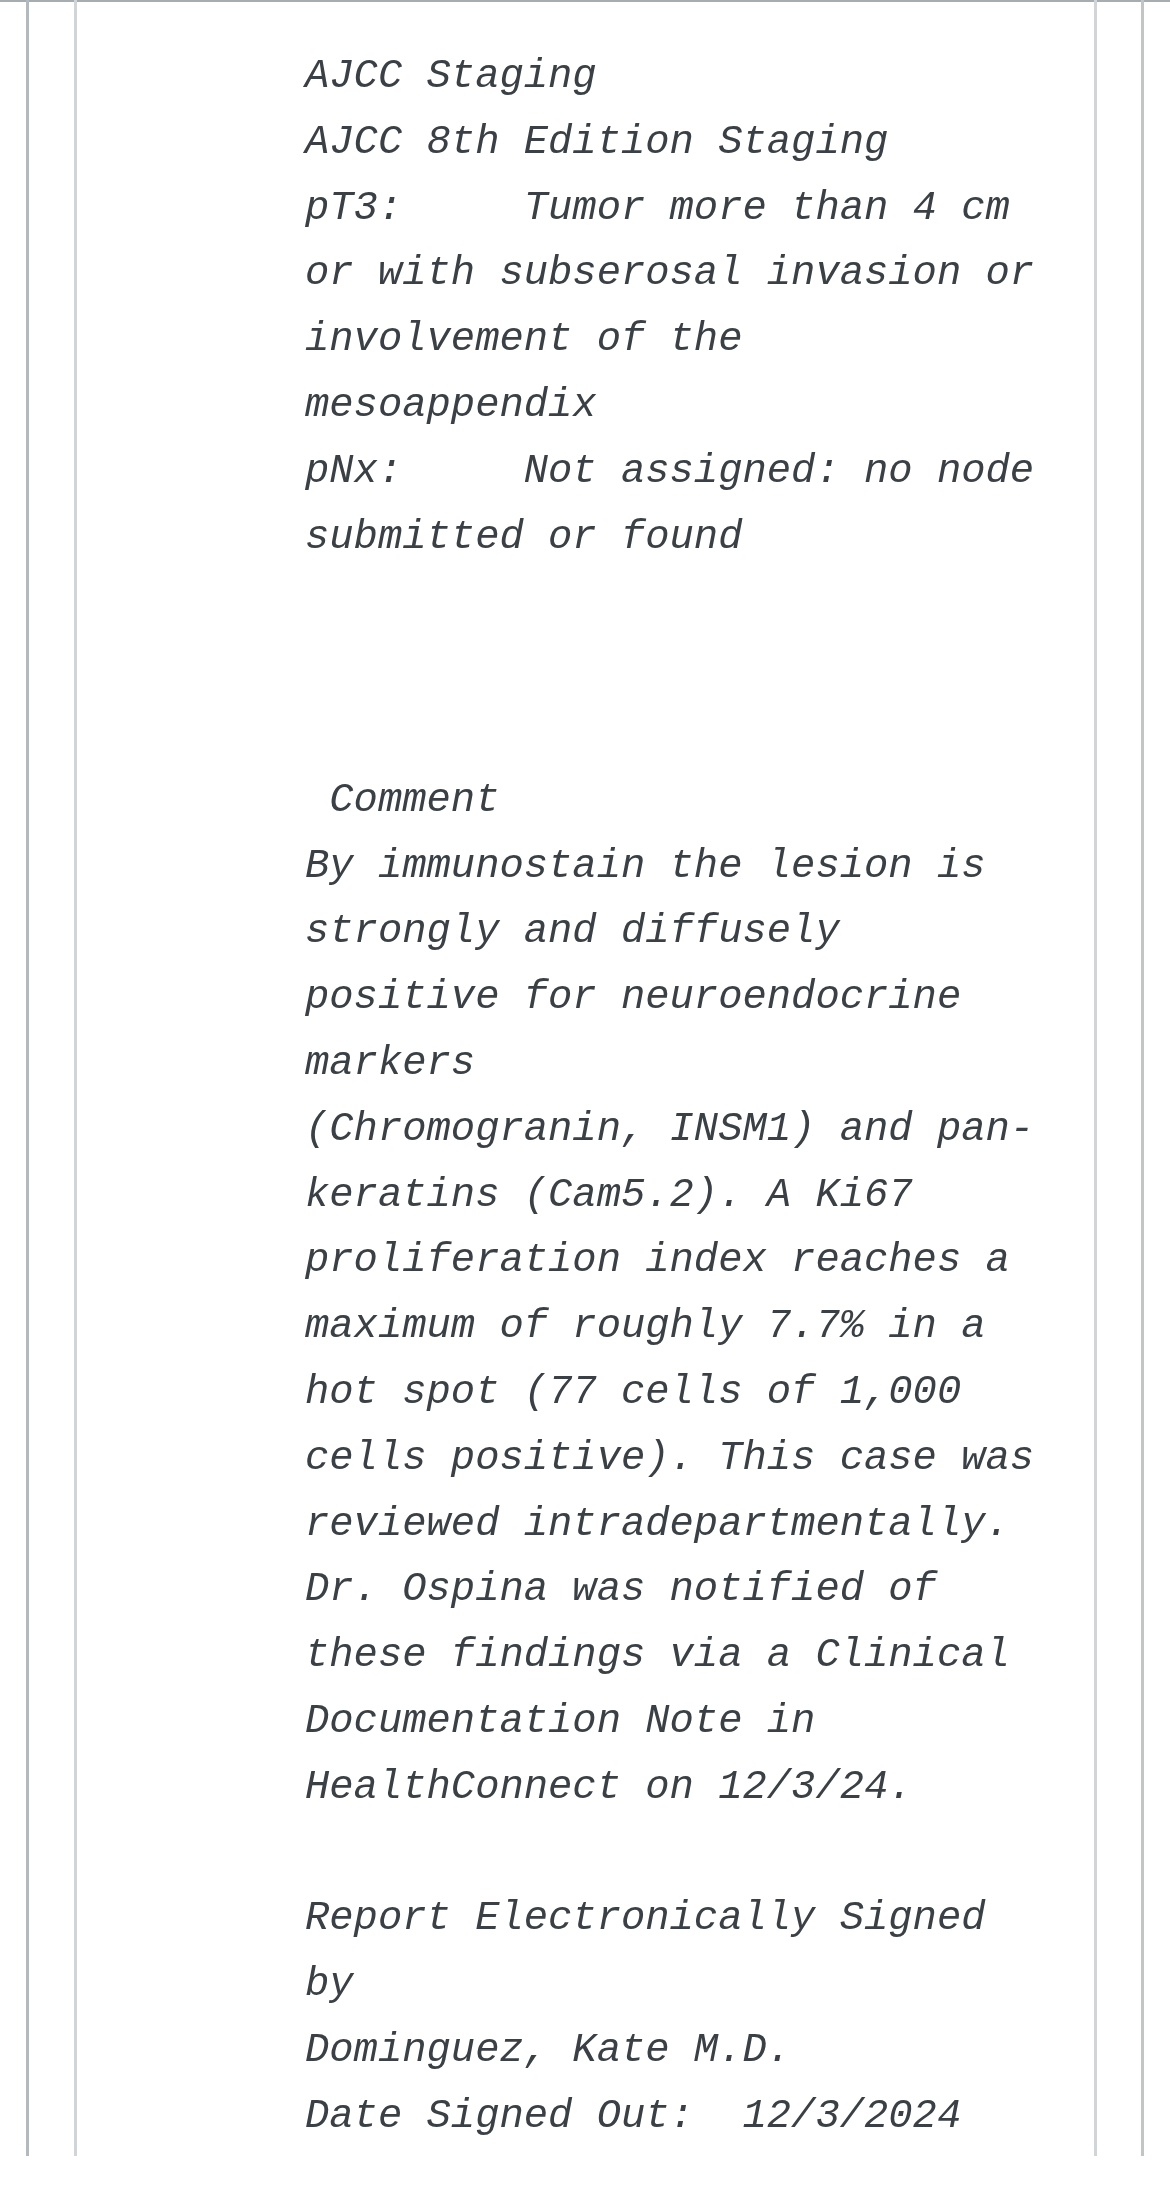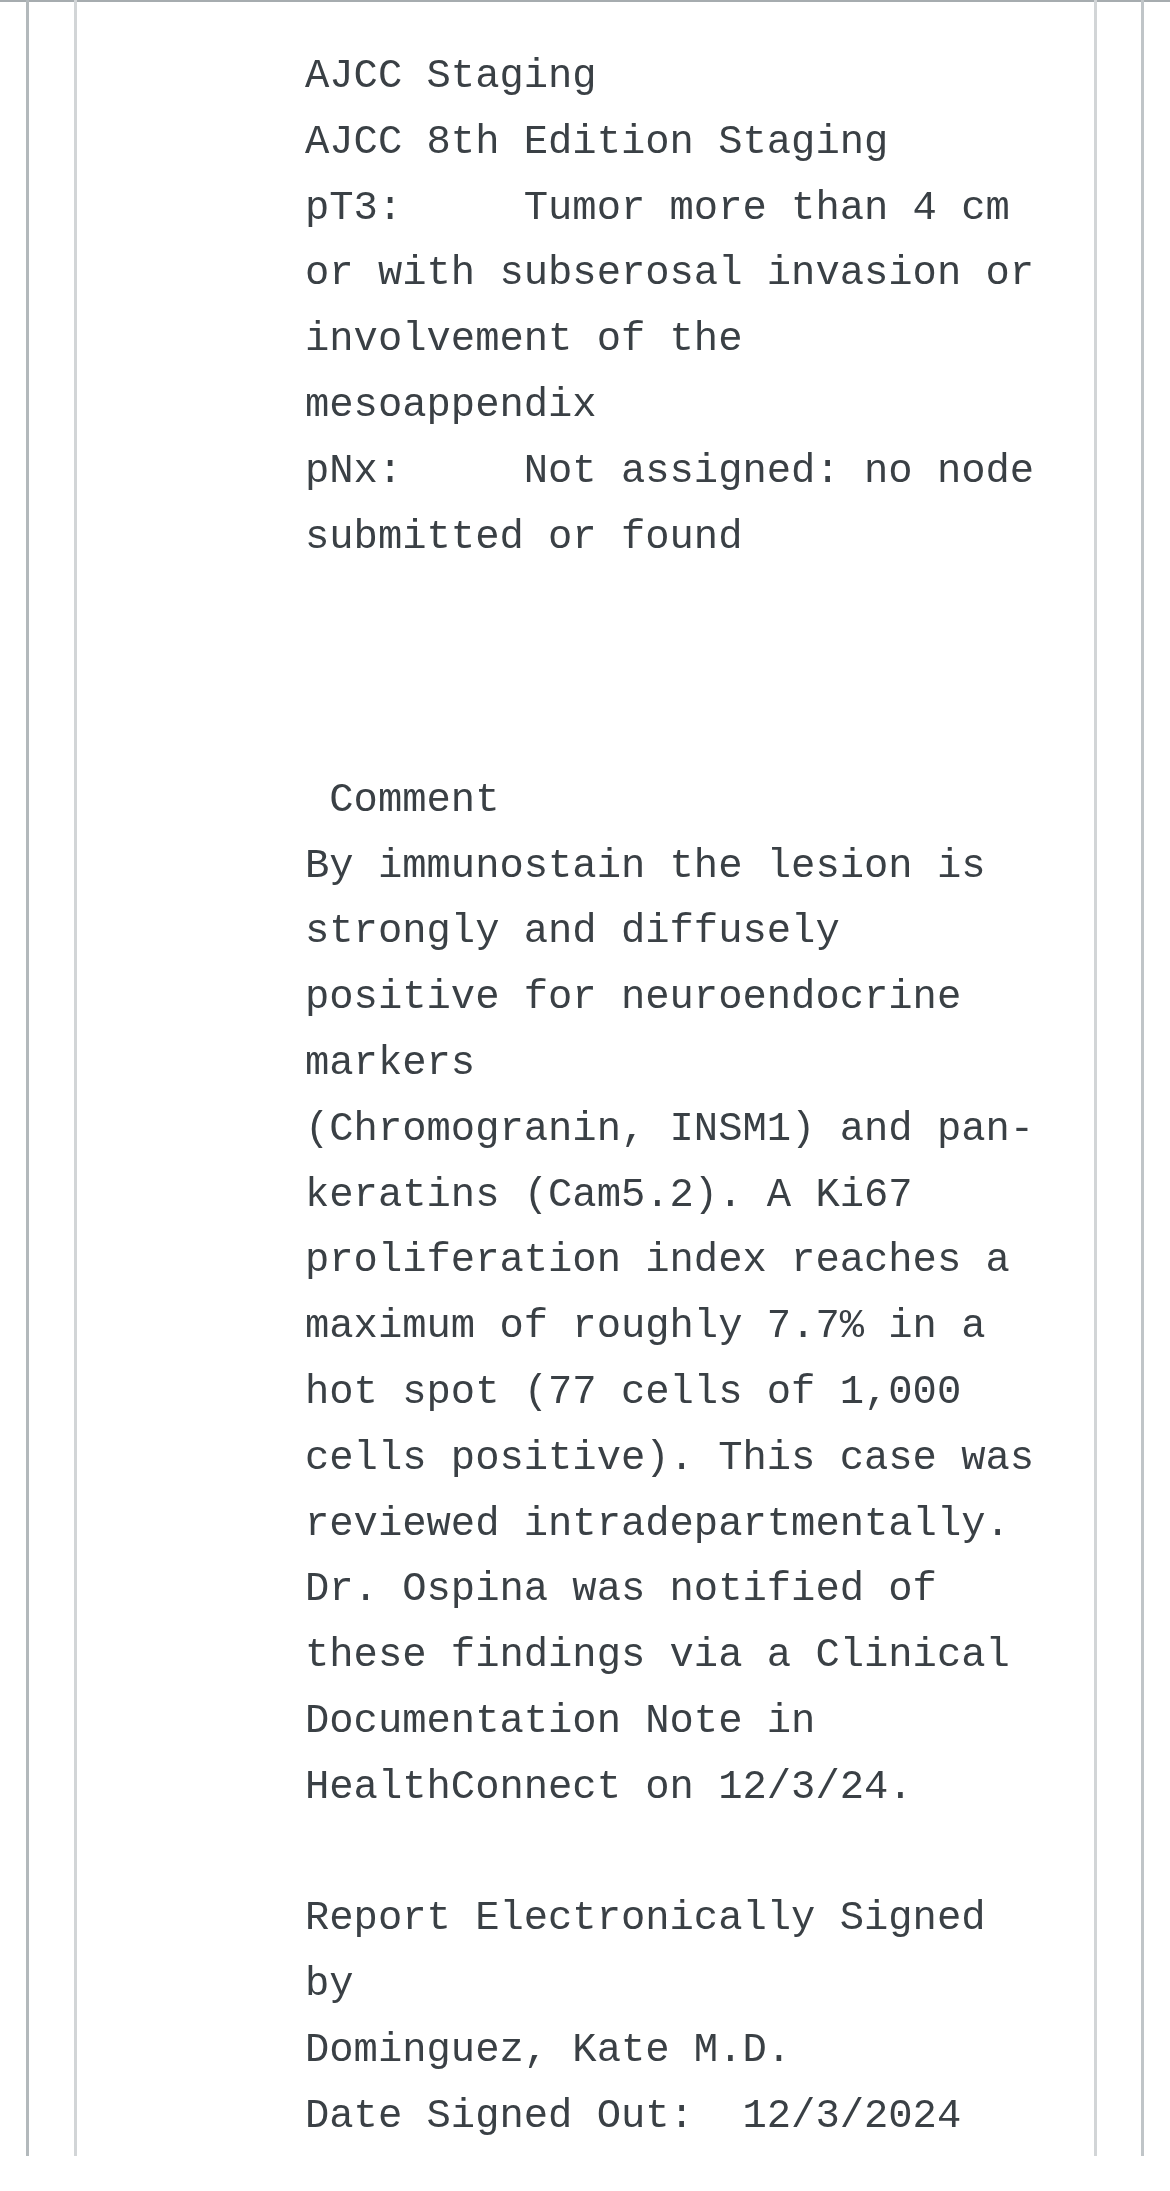--- a/index.html
+++ b/index.html
@@ -40,20 +40,21 @@
     left: 305px;
     top: 44px;
     margin: 0;
     white-space: pre;
     font-family: "Liberation Mono", "DejaVu Sans Mono", monospace;
     font-size: 40.5px;
     line-height: 65.8px;
     font-weight: 400;
     color: var(--text, #3a4045);
     letter-spacing: 0;
+    font-style: italic;
   }
 </style>
 </head>
 <body style="background: rgb(255, 255, 255);">
 
 <div id="screen">
 
   <div class="hline-top"></div>
   <div class="vline outer-left"></div>
   <div class="vline inner-left"></div>

